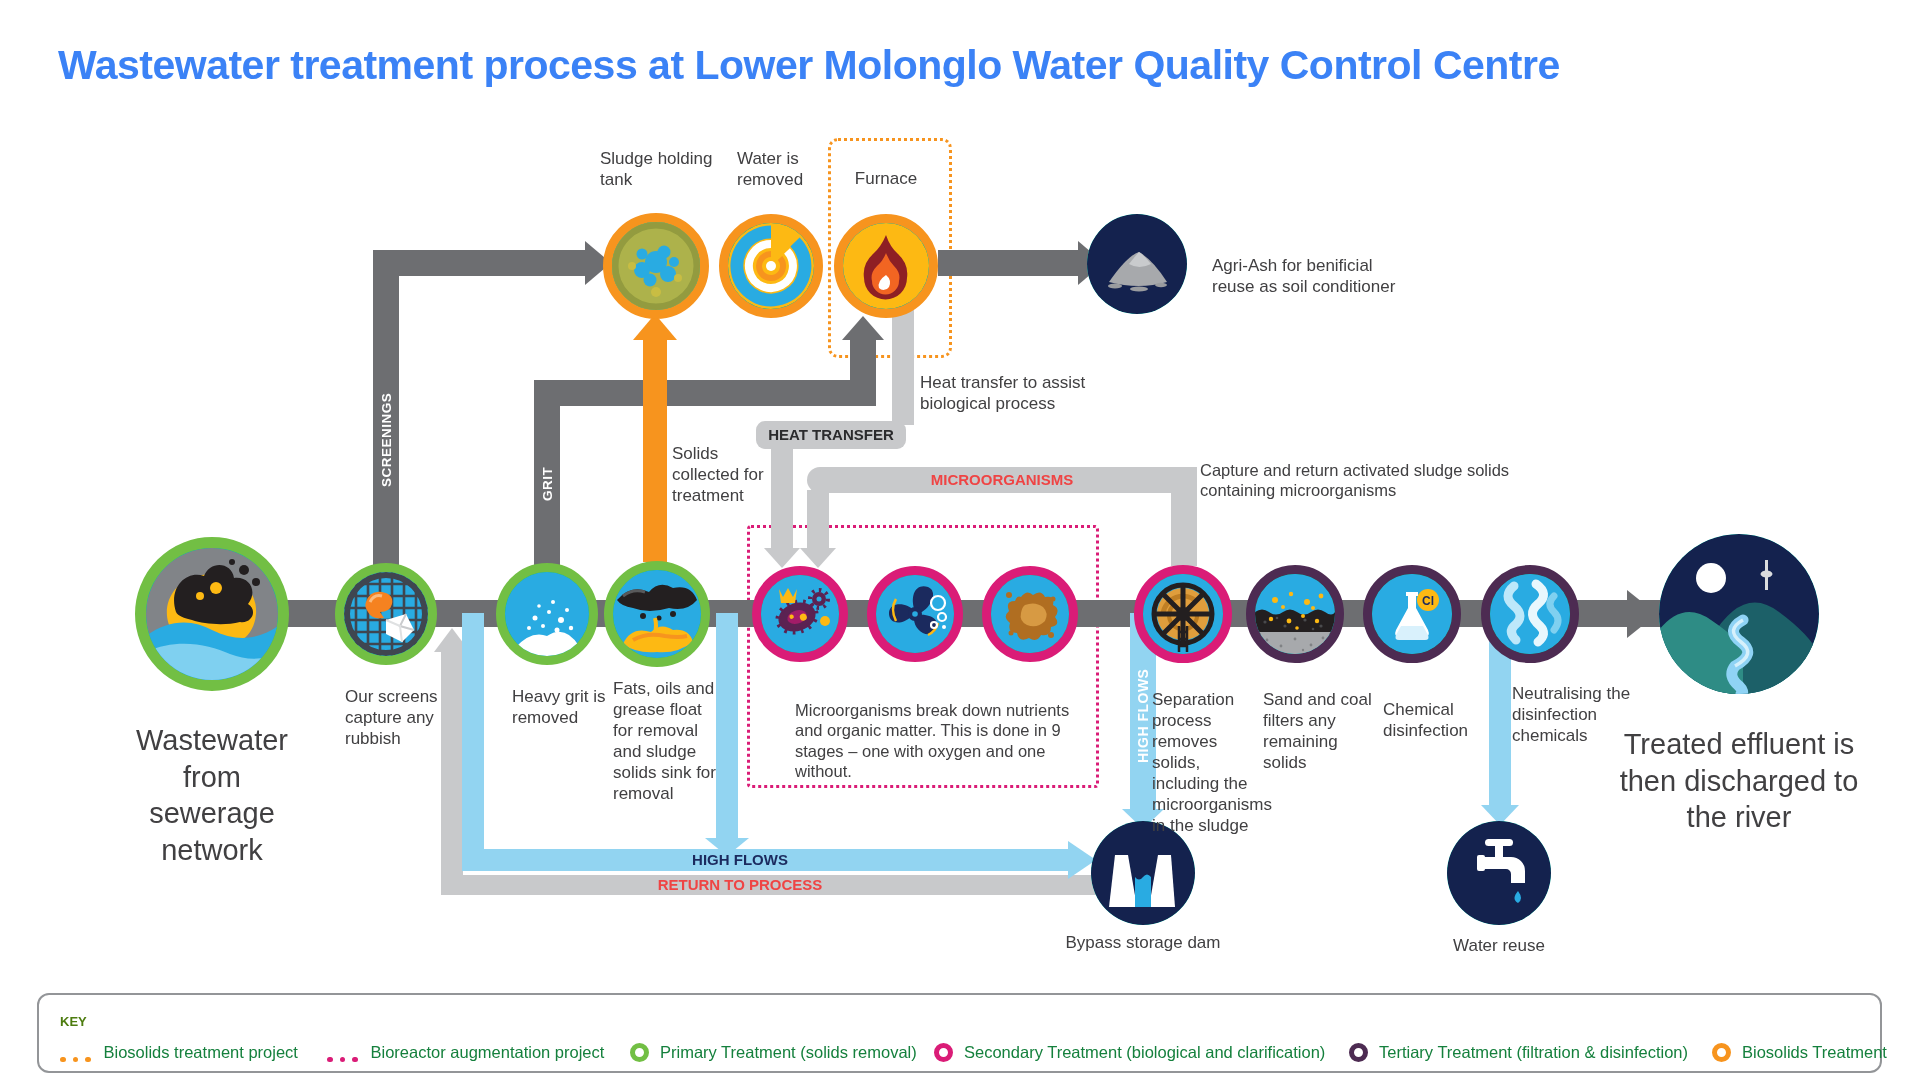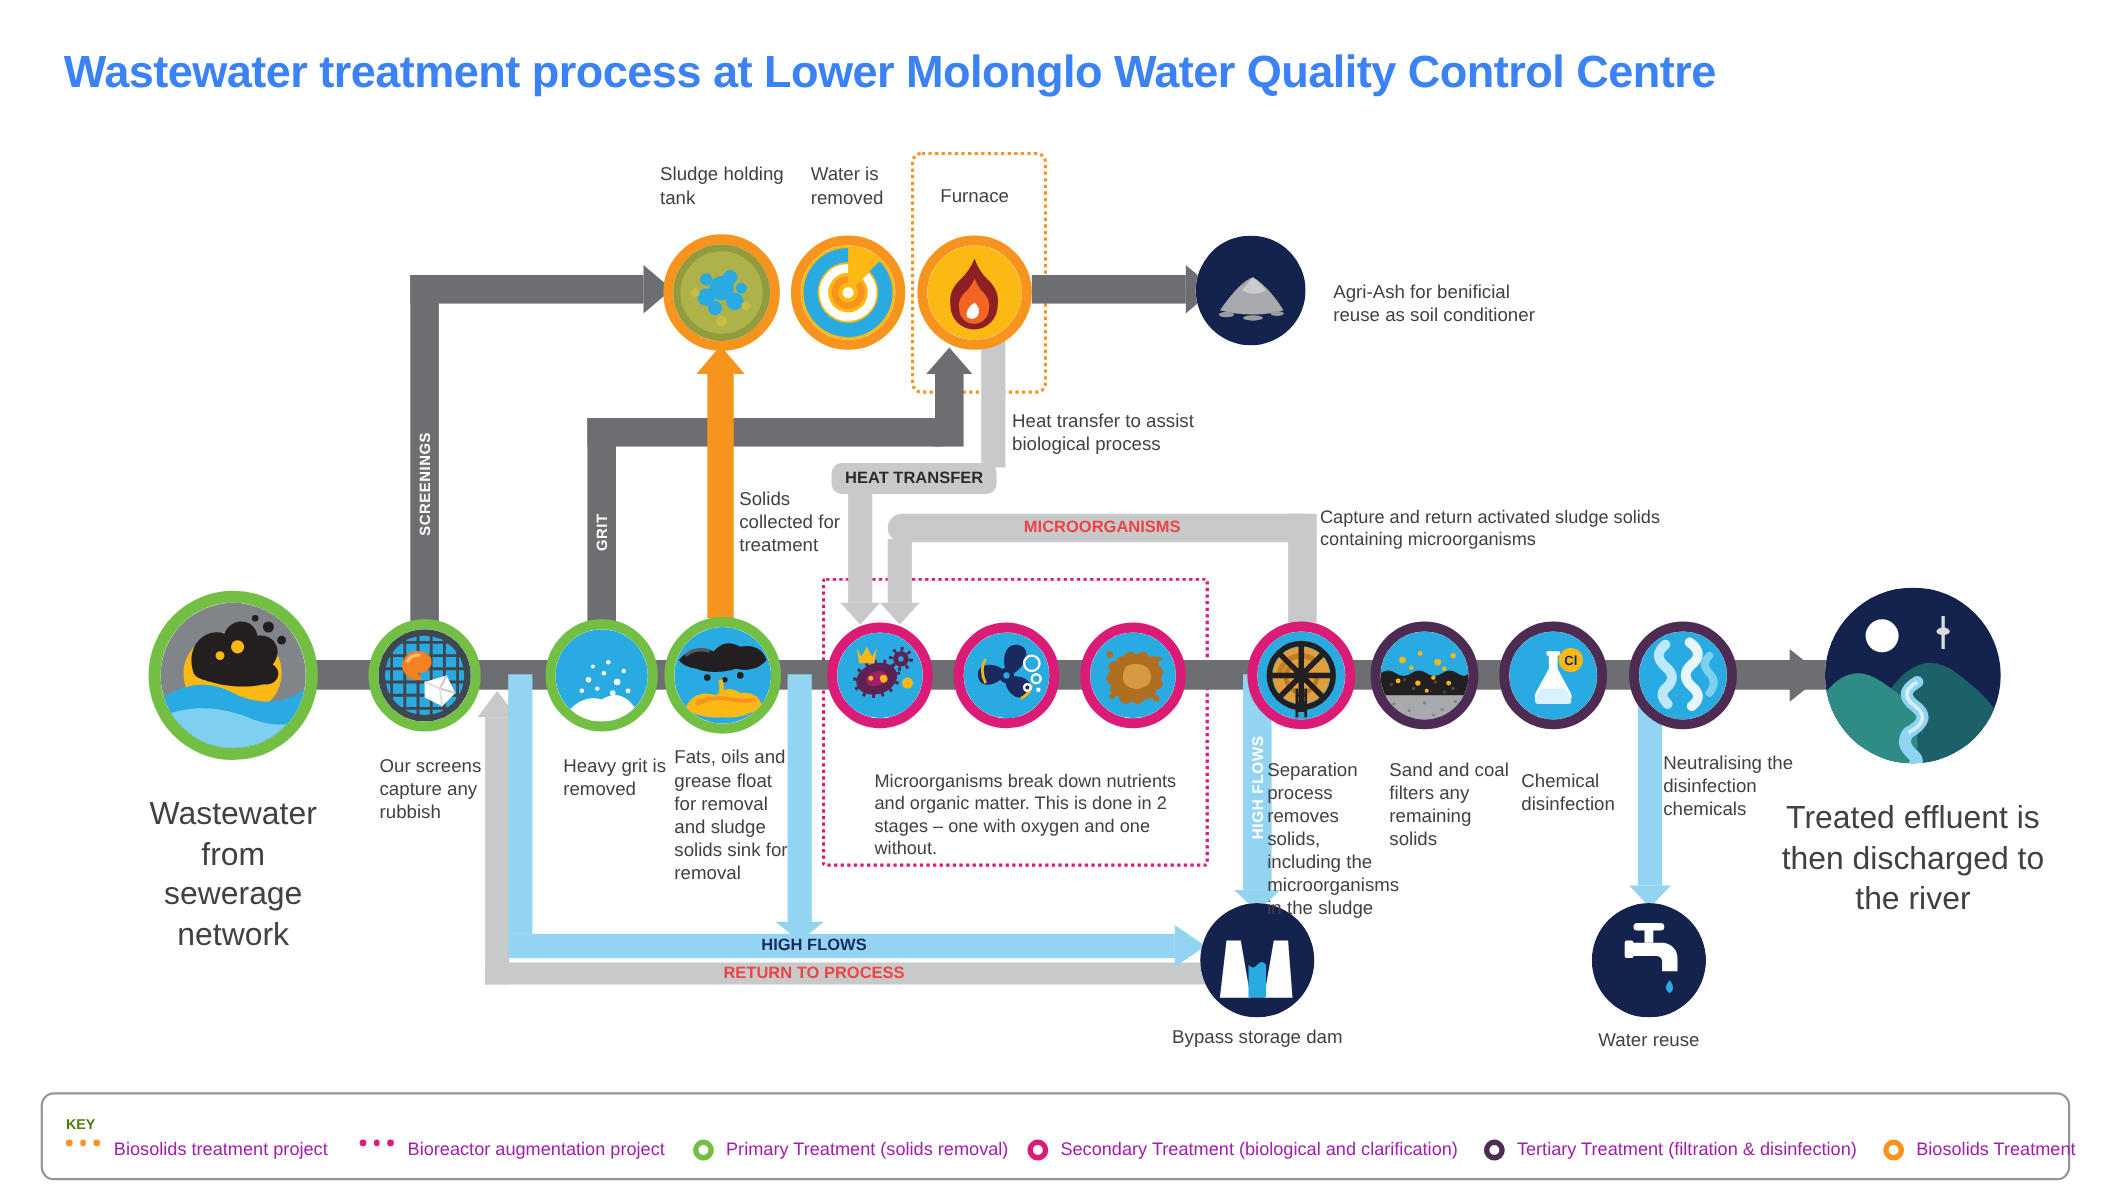--- a/index.html
+++ b/index.html
@@ -13,30 +13,30 @@
   .pp.orange{background:#F7941E;}
   .t{position:absolute;width:0;height:0;}
   .dotted{position:absolute;border:3px dotted #F7941E;border-radius:10px;}
   .lbl{position:absolute;font-size:17px;line-height:1.24;color:#414042;}
   .lbl.c{text-align:center;}
   .lbl.big{font-size:29px;line-height:1.26;}
   .plbl{position:absolute;font-size:15px;font-weight:bold;color:#ef4444;text-align:center;}
   .vlabel{position:absolute;color:#fff;font-weight:bold;font-size:13.5px;letter-spacing:.5px;
           writing-mode:vertical-rl;transform:rotate(180deg);display:flex;align-items:center;
           justify-content:center;text-align:center;}
-  .node{position:absolute;box-sizing:border-box;border-radius:50%;overflow:hidden;background:#e5e5e5;z-index:3;}
+  .node{position:absolute;box-sizing:border-box;border-radius:50%;overflow:hidden;background:#14b8a6;z-index:3;}
   .node svg{display:block;width:100%;height:100%;}
   .z0{z-index:0}.z1{z-index:1}.z2{z-index:2}.z4{z-index:4}
   .heatbox{position:absolute;background:#C8C9CB;border-radius:9px;text-align:center;
            font-size:15px;font-weight:bold;color:#2B2B2D;z-index:2;}
   #keybox{position:absolute;left:37px;top:993px;width:1845px;height:80px;box-sizing:border-box;
           border:2px solid #939598;border-radius:12px;z-index:4;}
   .ktitle{position:absolute;left:60px;top:1002px;font-size:13px;font-weight:bold;color:#4d7c0f;z-index:5;margin-top:12px;}
-  .kitem{position:absolute;top:1036px;height:26px;display:flex;align-items:flex-start;
-         font-size:16.5px;color:#a21caf;z-index:5;white-space:nowrap;}
+  .kitem{position:absolute;top:1036px;height:26px;display:flex;align-items:flex-end;
+         font-size:16.5px;color:#15803d;z-index:5;white-space:nowrap;}
   .kdots{display:flex;gap:7px;margin-right:13px;}
   .kdots i{width:5.5px;height:5.5px;border-radius:50%;display:block;}
   .kring{width:19px;height:19px;border-radius:50%;box-sizing:border-box;background:#fff;margin-right:11px;}
 </style>
 </head>
 <body>
 
 <div id="canvas">
 
   <div class="title">Wastewater treatment process at Lower Molonglo Water Quality Control Centre</div>
@@ -373,21 +373,21 @@
   </div>
 
   <div class="lbl z4" style="left:600px;top:148px;width:130px;">Sludge holding tank</div>
   <div class="lbl z4" style="left:737px;top:148px;width:95px;">Water is removed</div>
   <div class="lbl c z4" style="left:834px;top:168px;width:104px;">Furnace</div>
   <div class="lbl z4" style="left:1212px;top:255px;width:205px;">Agri-Ash for benificial reuse as soil conditioner</div>
 
   <div class="lbl z4" style="left:920px;top:372px;width:205px;">Heat transfer to assist biological process</div>
   <div class="lbl z4" style="left:1200px;top:460px;width:310px;font-size:16.5px;">Capture and return activated sludge solids containing microorganisms</div>
   <div class="lbl z4" style="left:672px;top:443px;width:102px;">Solids collected for treatment</div>
-  <div class="lbl z4" style="left:795px;top:700px;width:302px;font-size:16.5px;">Microorganisms break down nutrients and organic matter. This is done in 2 stages – one with oxygen and one without.</div>
+  <div class="lbl z4" style="left:795px;top:700px;width:302px;font-size:16.5px;">Microorganisms break down nutrients and organic matter. This is done in 9 stages – one with oxygen and one without.</div>
 
   <div class="lbl z4" style="left:345px;top:686px;width:100px;">Our screens capture any rubbish</div>
   <div class="lbl z4" style="left:512px;top:686px;width:95px;">Heavy grit is removed</div>
   <div class="lbl z4" style="left:613px;top:678px;width:106px;">Fats, oils and grease float for removal and sludge solids sink for removal</div>
   <div class="lbl z4" style="left:1152px;top:689px;width:118px;">Separation process removes solids, including the microorganisms in the sludge</div>
   <div class="lbl z4" style="left:1263px;top:689px;width:112px;">Sand and coal filters any remaining solids</div>
   <div class="lbl z4" style="left:1383px;top:689px;width:95px;margin-top:10px;">Chemical disinfection</div>
   <div class="lbl z4" style="left:1512px;top:683px;width:120px;">Neutralising the disinfection chemicals</div>
 
   <div class="lbl big c z4" style="left:1614px;top:726px;width:250px;">Treated effluent is then discharged to the river</div>

